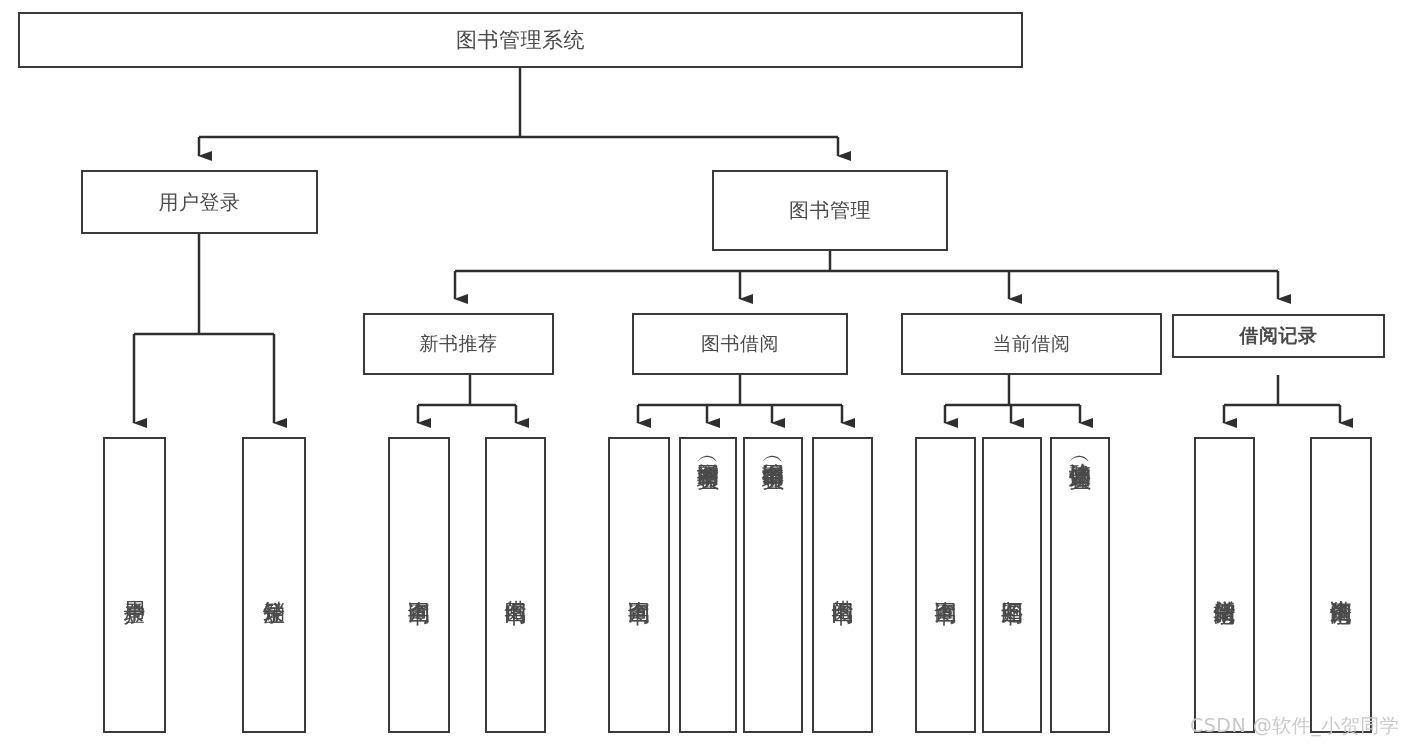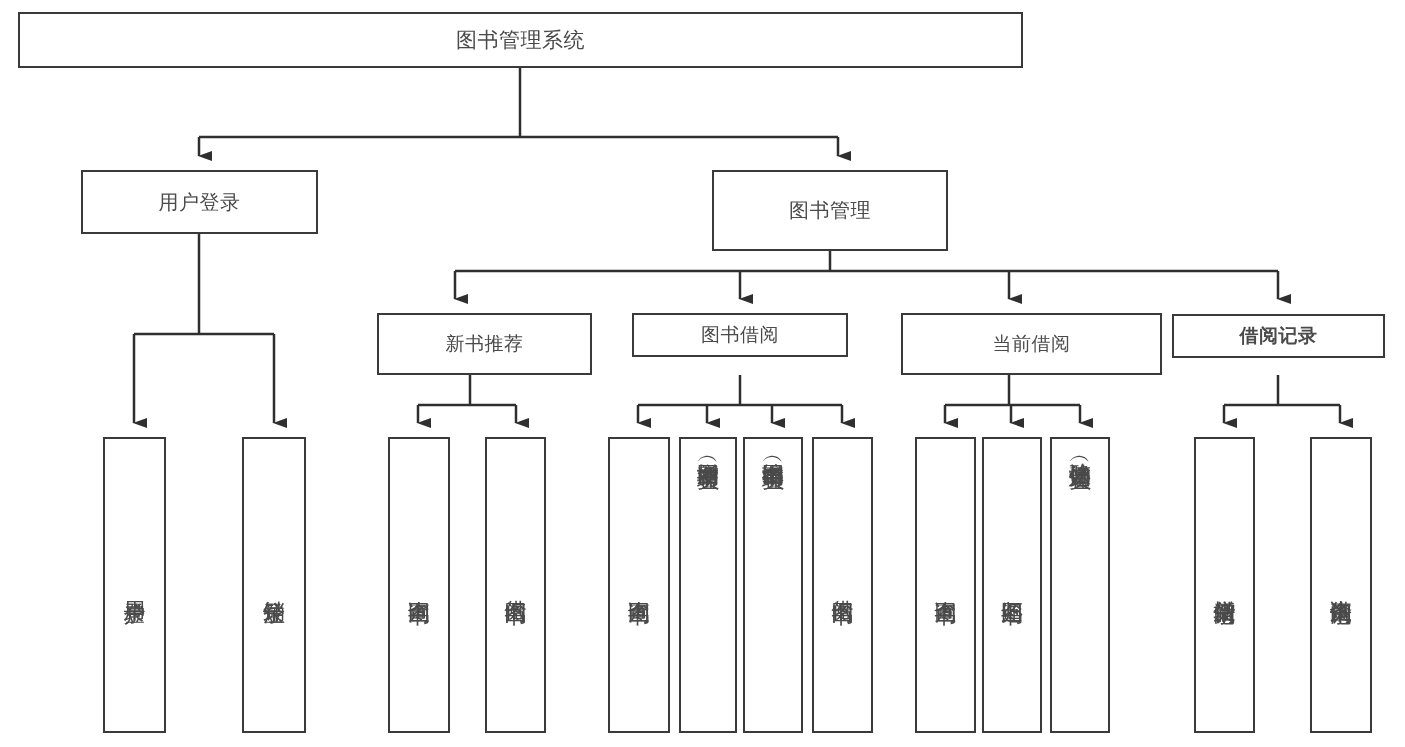--- a/index.html
+++ b/index.html
@@ -137,25 +137,25 @@
   </div>
 
   <div class="node level1" style="left:81px; top:170px; width:237px; height:64px;">
     <span class="label">用户登录</span>
   </div>
 
   <div class="node level1" style="left:712px; top:170px; width:236px; height:81px;">
     <span class="label">图书管理</span>
   </div>
 
-  <div class="node level2" style="left:377px; top:313px; width:215px; height:62px;">
+  <div class="node level2" style="left:363px; top:313px; width:191px; height:62px;">
     <span class="label">新书推荐</span>
   </div>
 
-  <div class="node level2" style="left:632px; top:313px; width:216px; height:44px;">
+  <div class="node level2" style="left:632px; top:313px; width:216px; height:62px;">
     <span class="label">图书借阅</span>
   </div>
 
   <div class="node level2" style="left:901px; top:313px; width:261px; height:62px;">
     <span class="label">当前借阅</span>
   </div>
 
   <div class="node level2" style="left:1172px; top:314px; width:213px; height:44px;font-weight:bold;">
     <span class="label">借阅记录</span>
   </div>
@@ -205,14 +205,15 @@
   </div>
 
   <div class="node leaf centered" style="left:1194px; top:437px; width:61px; height:296px;">
     <span class="label">新增借阅记录</span>
   </div>
 
   <div class="node leaf centered" style="left:1310px; top:437px; width:62px; height:296px;">
     <span class="label">查询借阅记录</span>
   </div>
 
+  <div class="watermark">CSDN @软件_小贺同学</div>
 
 </div>
 
 </body></html>

